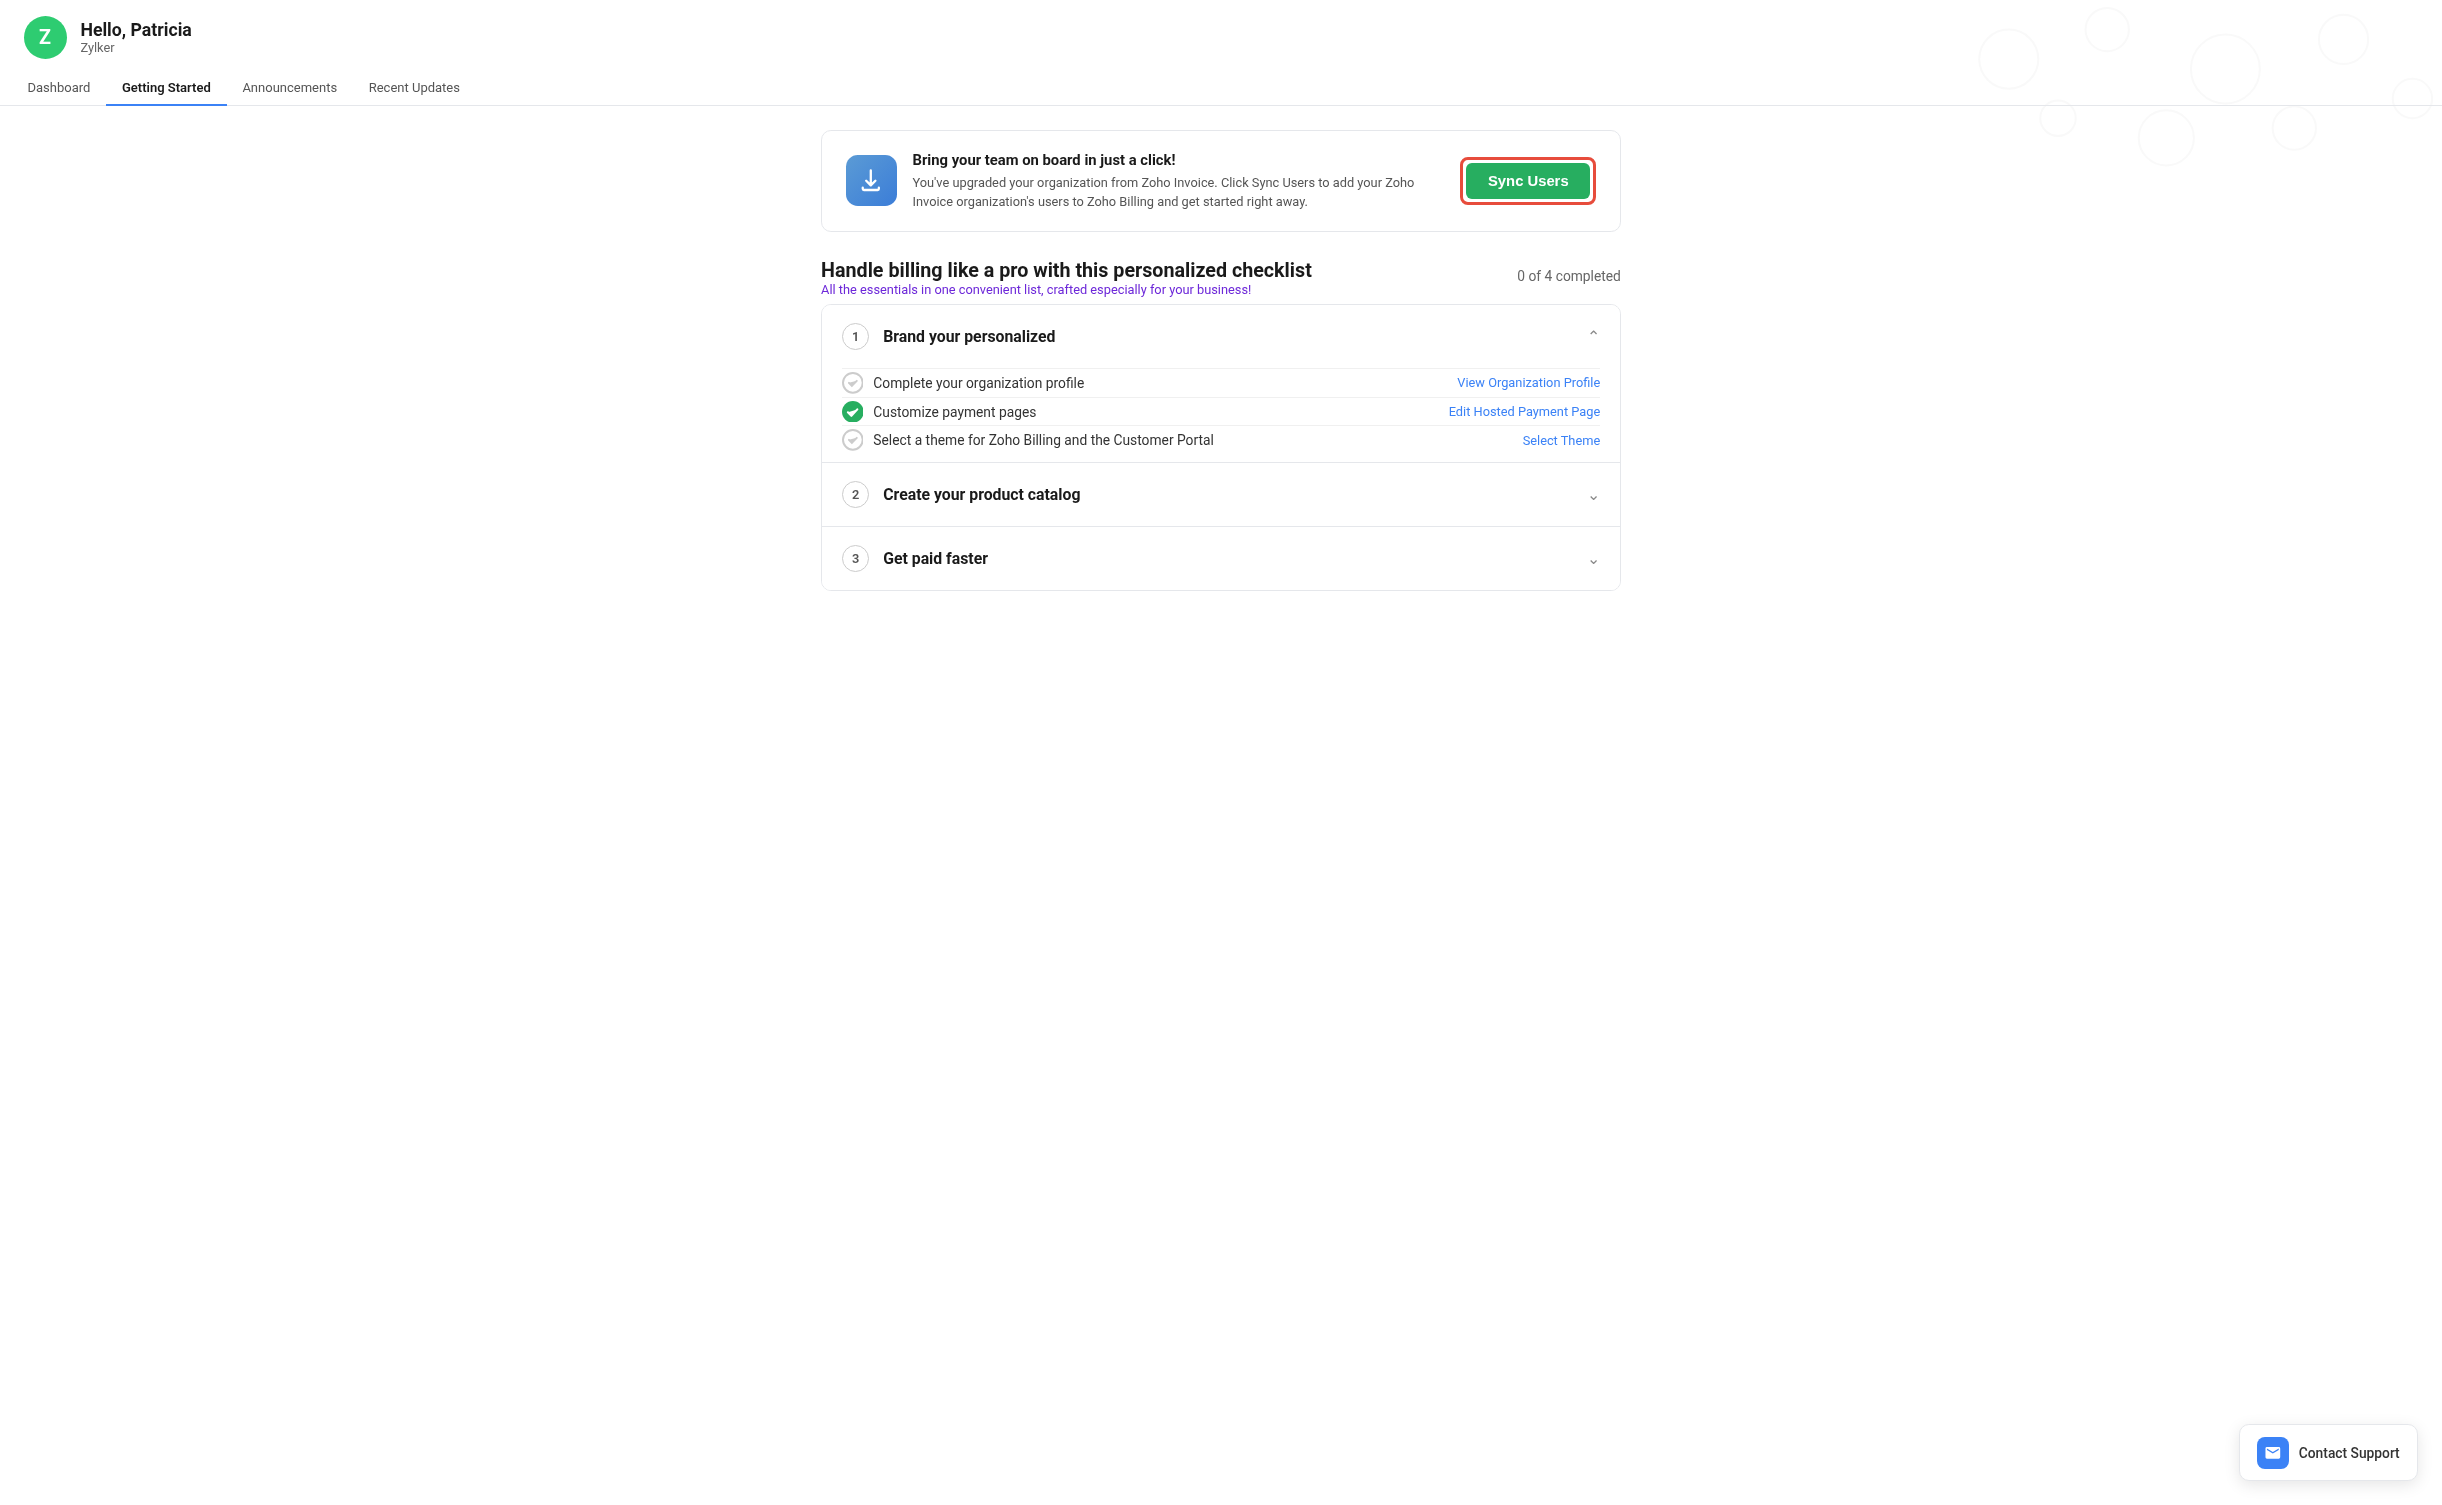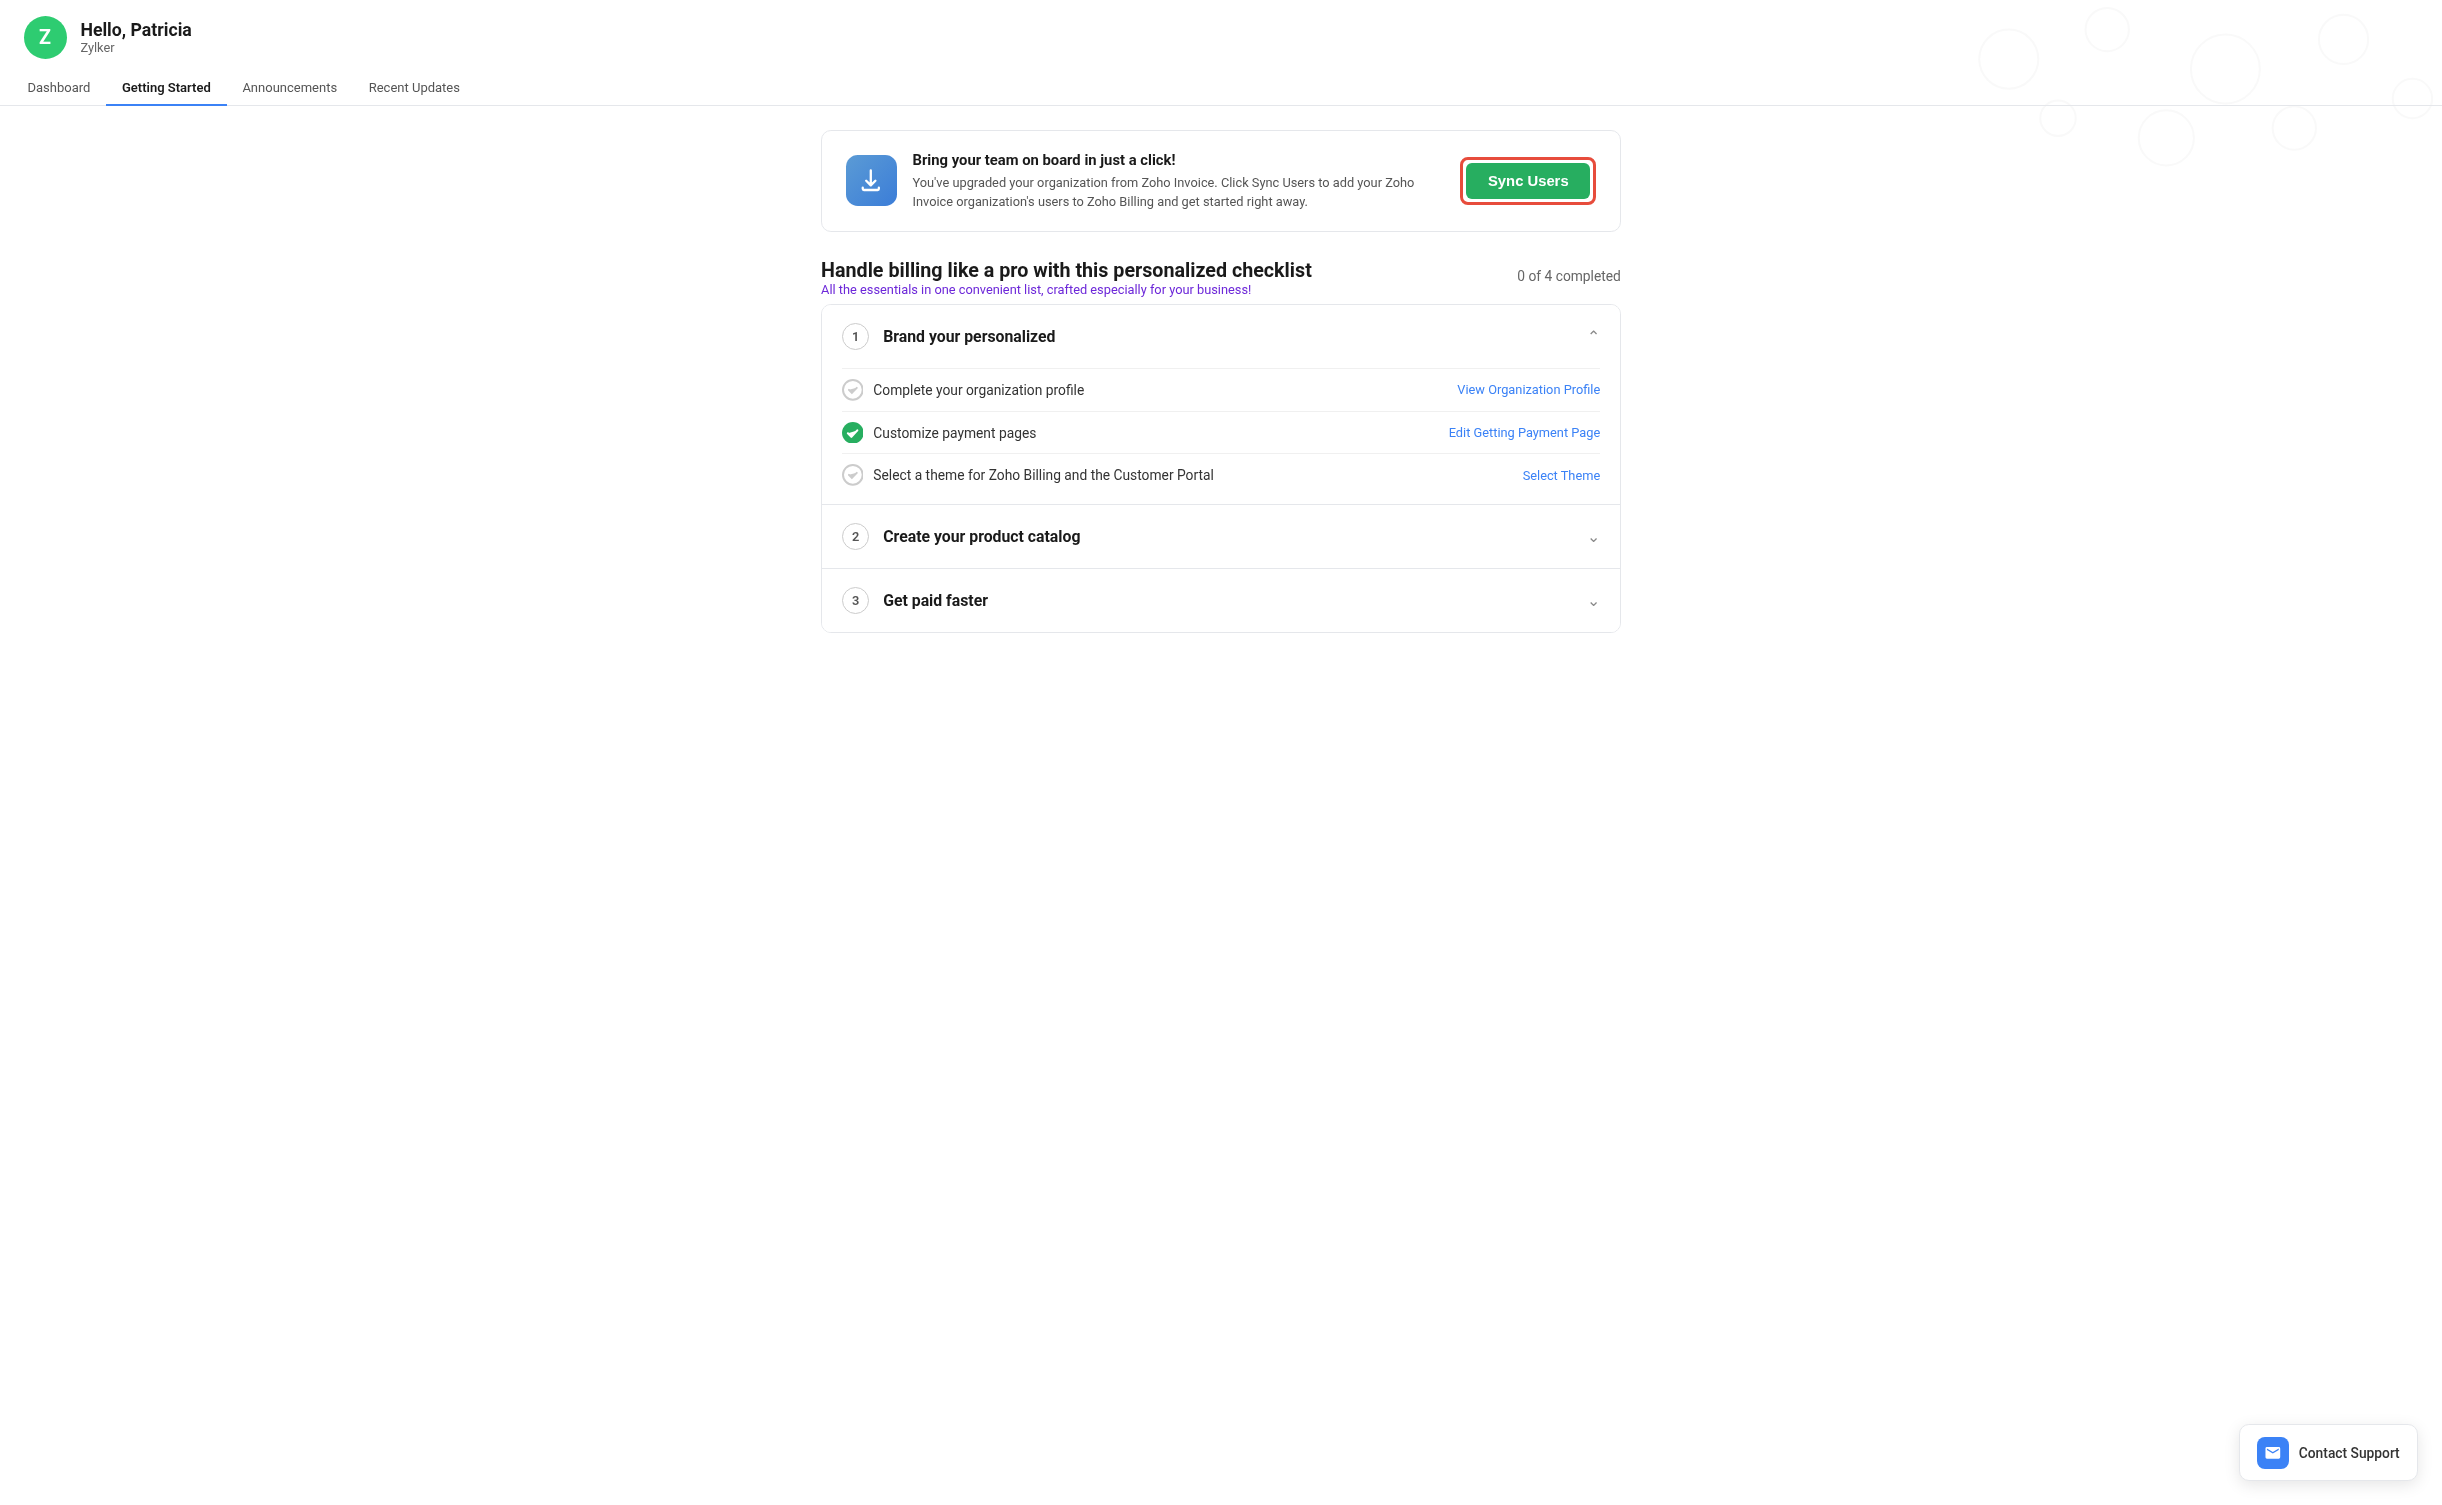--- a/index.html
+++ b/index.html
@@ -215,21 +215,21 @@
 
     
     .section-items {
       padding: 0 19.7px 7.9px 19.7px;
       background: #fff;
     }
     .checklist-item {
       display: flex;
       align-items: center;
       justify-content: space-between;
-      padding: 10px 0;
+      padding: 3px 0;
       border-top: 1px solid #f0f0f0;
     }
     .item-left {
       display: flex;
       align-items: center;
       gap: 9.9px;
     }
     .check-icon {
       width: 21.7px;
       height: 21.7px;
@@ -393,21 +393,21 @@
 
 
           <div class="checklist-item">
             <div class="item-left">
               <svg class="check-icon done" viewBox="0 0 22 22">
                 <circle cx="11" cy="11" r="11"></circle>
                 <path d="M6 11.5l3.5 3.5 6-6.5" stroke="white" stroke-width="2.2" fill="none" stroke-linecap="round" stroke-linejoin="round"></path>
               </svg>
               <span class="item-text">Customize payment pages</span>
             </div>
-            <a class="item-action">Edit Getting Payment Page</a>
+            <a class="item-action">Edit Hosted Payment Page</a>
           </div>
 
           <div class="checklist-item">
             <div class="item-left">
               <svg class="check-icon pending" viewBox="0 0 22 22">
                 <circle cx="11" cy="11" r="10"></circle>
                 <path d="M7 11l3 3 5-5" stroke="#ccc" stroke-width="2" fill="none" stroke-linecap="round"></path>
               </svg>
               <span class="item-text">Select a theme for Zoho Billing and the Customer Portal</span>
             </div>

